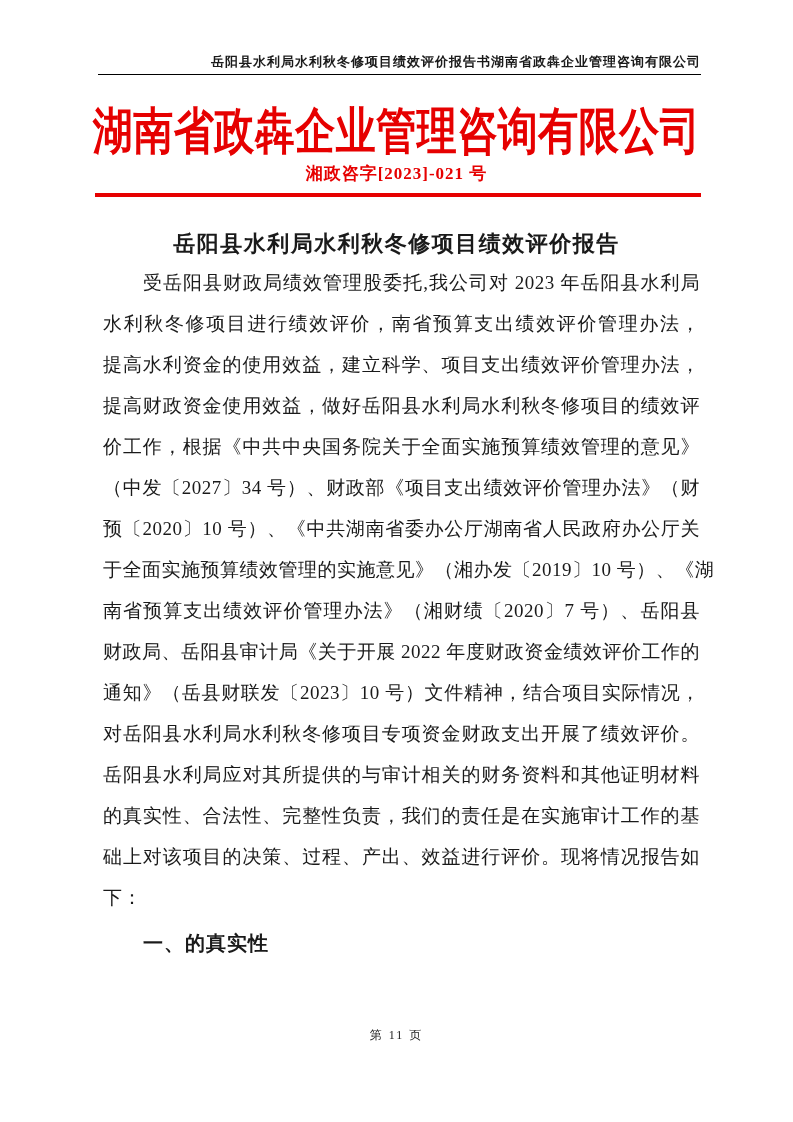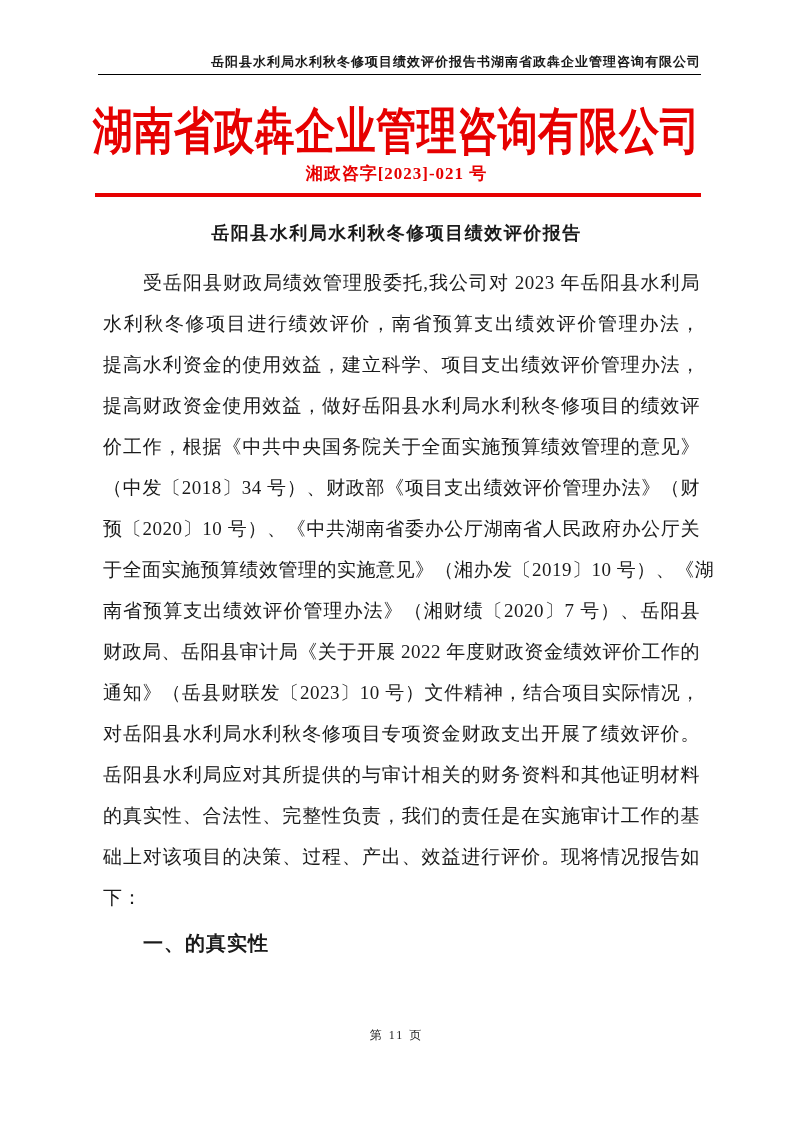--- a/index.html
+++ b/index.html
@@ -66,23 +66,23 @@
     top: 193px;
     height: 3.5px;
     background: #e60000;
   }
   
   .doc-title {
     position: absolute;
     left: 0;
     right: 0;
     top: 221px;
-    margin: 0;
+    margin: 8px;
     text-align: center;
-    font-size: 18px;
+    font-size: 22px;
     font-weight: bold;
     letter-spacing: 1.5px;
     white-space: nowrap;
   }
   
   .body-text {
     position: absolute;
     left: 103px;
     top: 262px;
     width: 597px;
@@ -140,21 +140,21 @@
   <div class="red-rule" style="background: rgb(230, 0, 0);"></div>
 
   <h1 class="doc-title">岳阳县水利局水利秋冬修项目绩效评价报告</h1>
 
   <div class="body-text">
       <div class="body-line indent">受岳阳县财政局绩效管理股委托,我公司对 2023 年岳阳县水利局</div>
       <div class="body-line">水利秋冬修项目进行绩效评价，南省预算支出绩效评价管理办法，</div>
       <div class="body-line">提高水利资金的使用效益，建立科学、项目支出绩效评价管理办法，</div>
       <div class="body-line">提高财政资金使用效益，做好岳阳县水利局水利秋冬修项目的绩效评</div>
       <div class="body-line">价工作，根据《中共中央国务院关于全面实施预算绩效管理的意见》</div>
-      <div class="body-line">（中发〔2018〕34 号）、财政部《项目支出绩效评价管理办法》（财</div>
+      <div class="body-line">（中发〔2027〕34 号）、财政部《项目支出绩效评价管理办法》（财</div>
       <div class="body-line">预〔2020〕10 号）、《中共湖南省委办公厅湖南省人民政府办公厅关</div>
       <div class="body-line">于全面实施预算绩效管理的实施意见》（湘办发〔2019〕10 号）、《湖</div>
       <div class="body-line">南省预算支出绩效评价管理办法》（湘财绩〔2020〕7 号）、岳阳县</div>
       <div class="body-line">财政局、岳阳县审计局《关于开展 2022 年度财政资金绩效评价工作的</div>
       <div class="body-line">通知》（岳县财联发〔2023〕10 号）文件精神，结合项目实际情况，</div>
       <div class="body-line">对岳阳县水利局水利秋冬修项目专项资金财政支出开展了绩效评价。</div>
       <div class="body-line">岳阳县水利局应对其所提供的与审计相关的财务资料和其他证明材料</div>
       <div class="body-line">的真实性、合法性、完整性负责，我们的责任是在实施审计工作的基</div>
       <div class="body-line">础上对该项目的决策、过程、产出、效益进行评价。现将情况报告如</div>
       <div class="body-line no-justify">下：</div>

